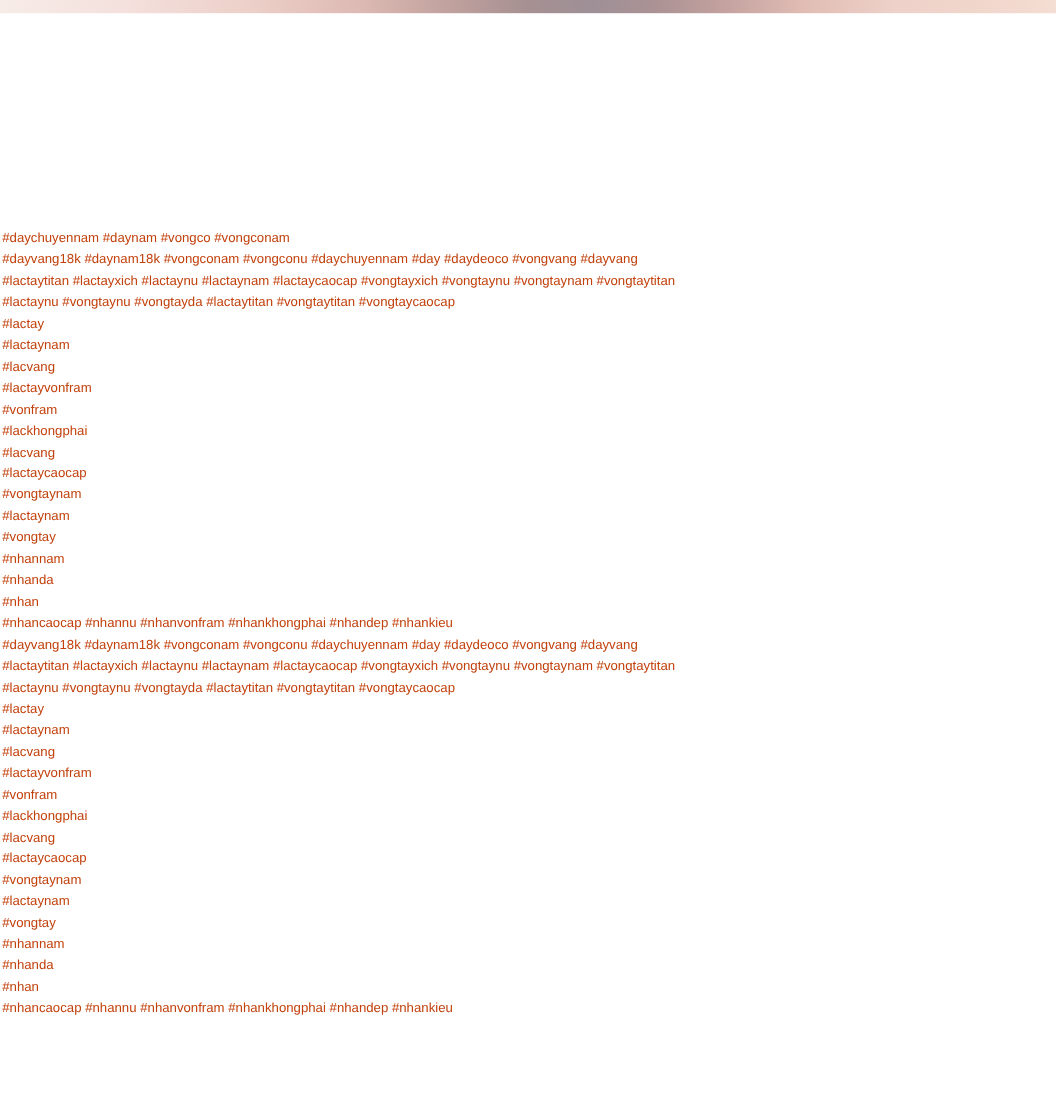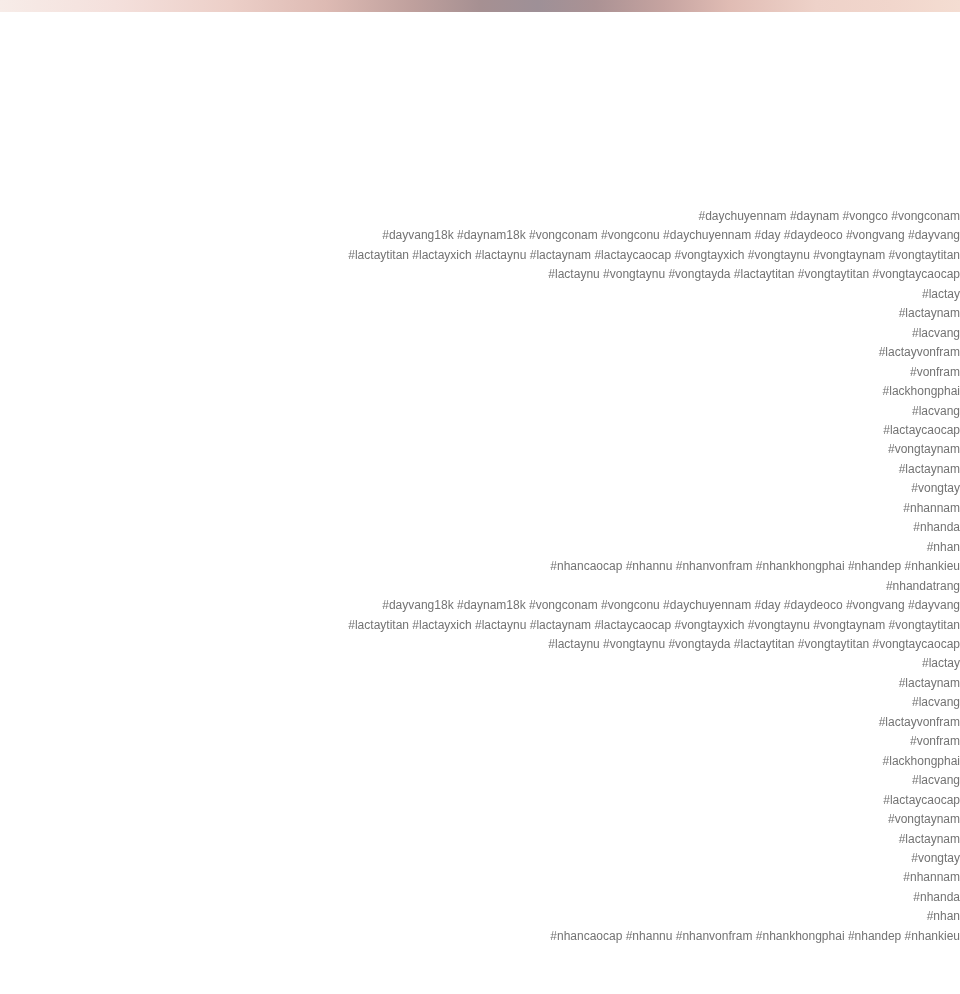--- a/index.html
+++ b/index.html
@@ -39,24 +39,23 @@
     position: absolute;
     top: 207px;
     left: 2px;
     right: 0;
   }
   .hashtag-line {
     margin: 0;
     padding: 0;
     font-size: 12px;
     line-height: 19.46px;
-    color: #737373;
+    color: #c2410c;
     white-space: nowrap;
     letter-spacing: 0;
-    text-align: right;
   }
 </style>
 </head>
 <body>
 
 <div class="photo-strip"></div>
 
 <main class="hashtag-block">
   <div>
       <p class="hashtag-line">#daychuyennam #daynam #vongco #vongconam</p>
@@ -71,21 +70,20 @@
       <p class="hashtag-line">#lackhongphai</p>
       <p class="hashtag-line">#lacvang</p>
       <p class="hashtag-line">#lactaycaocap</p>
       <p class="hashtag-line">#vongtaynam</p>
       <p class="hashtag-line">#lactaynam</p>
       <p class="hashtag-line">#vongtay</p>
       <p class="hashtag-line">#nhannam</p>
       <p class="hashtag-line">#nhanda</p>
       <p class="hashtag-line">#nhan</p>
       <p class="hashtag-line">#nhancaocap #nhannu #nhanvonfram #nhankhongphai #nhandep #nhankieu</p>
-      <p class="hashtag-line">#nhandatrang</p>
       <p class="hashtag-line">#dayvang18k #daynam18k #vongconam #vongconu #daychuyennam #day #daydeoco #vongvang #dayvang</p>
       <p class="hashtag-line">#lactaytitan #lactayxich #lactaynu #lactaynam #lactaycaocap #vongtayxich #vongtaynu #vongtaynam #vongtaytitan</p>
       <p class="hashtag-line">#lactaynu #vongtaynu #vongtayda #lactaytitan #vongtaytitan #vongtaycaocap</p>
       <p class="hashtag-line">#lactay</p>
       <p class="hashtag-line">#lactaynam</p>
       <p class="hashtag-line">#lacvang</p>
       <p class="hashtag-line">#lactayvonfram</p>
       <p class="hashtag-line">#vonfram</p>
       <p class="hashtag-line">#lackhongphai</p>
       <p class="hashtag-line">#lacvang</p>

